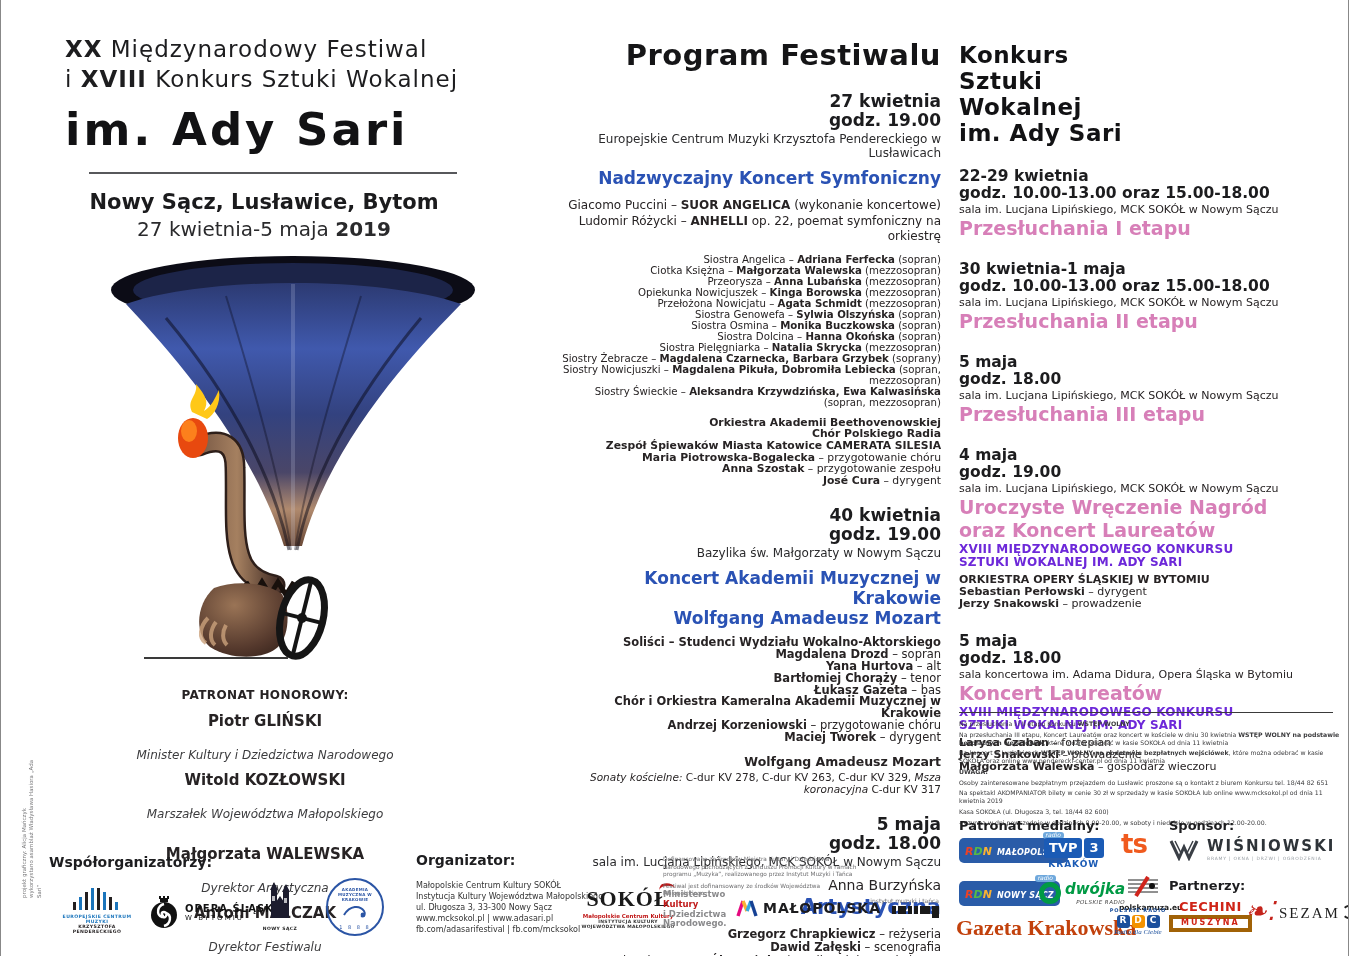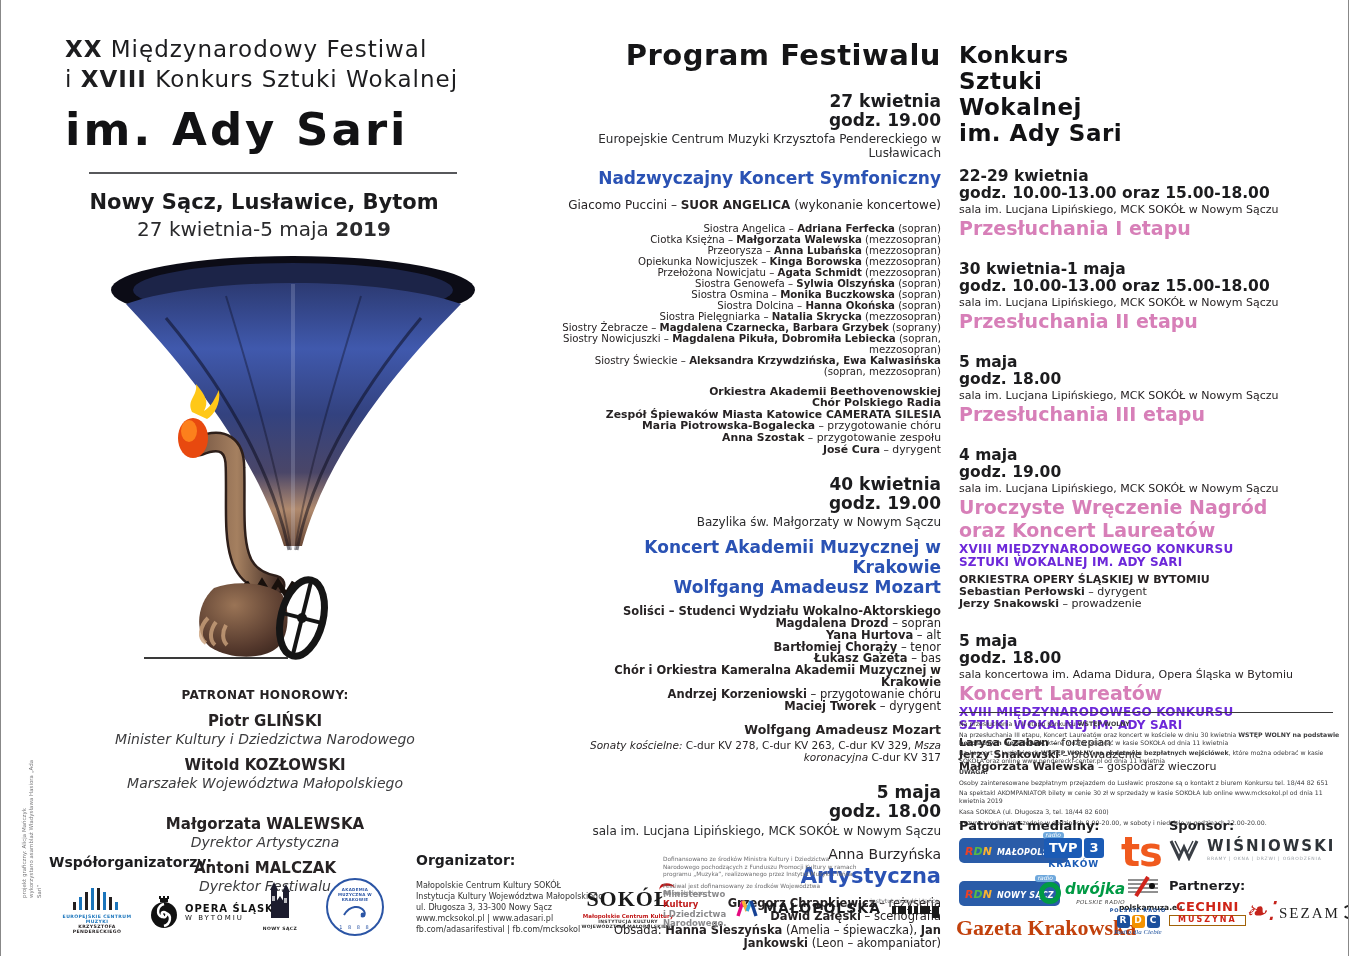--- a/index.html
+++ b/index.html
@@ -13,21 +13,21 @@
   .t3{font-size:45px;font-weight:800;letter-spacing:3px;margin-top:8px;color:#121214;}
   .title-rule{position:absolute;left:88px;top:172px;width:368px;height:2px;background:#57585b;}
   .loc-block{position:absolute;left:64px;top:190px;width:398px;text-align:center;}
   .loc{font-size:21px;font-weight:bold;color:#1b1b1d;}
   .dates{font-size:20px;margin-top:3px;color:#2a2a2c;}
   .sculpture{position:absolute;left:95px;top:250px;}
 
   .patronat{position:absolute;left:64px;top:688px;width:400px;text-align:center;}
   .p-head{font-size:12px;font-weight:bold;letter-spacing:.4px;margin-bottom:10px;}
   .p-name{font-size:15px;font-weight:bold;}
-  .p-role{font-size:14px;font-style:italic;color:#3c3c3e;margin:1px 0 9px;}
+  .p-role{font-size:12px;font-style:italic;color:#3c3c3e;margin:18px 0 9px;}
   .directors{margin-top:24px;}
 
   
   .program{position:absolute;left:560px;top:38px;width:380px;text-align:right;}
   .prog-title{font-size:29px;font-weight:800;letter-spacing:.5px;margin-bottom:14px;color:#151517;}
   .event{margin-top:20px;}
   .e-date{font-size:17px;font-weight:bold;line-height:1.12;color:#1c1c1e;}
   .e-venue{font-size:12px;margin-top:2px;color:#2b2b2d;}
   .e-head-blue{color:#2a52b4;font-weight:800;font-size:17px;line-height:20px;margin-top:8px;}
   .e-head-blue.big{font-size:21px;margin-top:2px;line-height:25px;}
@@ -61,40 +61,40 @@
   .logo{position:absolute;} .logo *{line-height:1.1;}
   .rdn-box{display:inline-block;background:#2a5ca8;border-radius:5px;padding:3px 6px 4px;position:relative;}
   .rdn-word{font-weight:800;font-style:italic;font-size:11px;}
   .rdn-r{color:#ef4123;} .rdn-d{color:#56b947;} .rdn-n{color:#f9b233;}
   .rdn-region{color:#fff;font-weight:800;font-style:italic;font-size:8px;letter-spacing:.3px;}
   .rdn-tag{position:absolute;top:-6px;right:4px;background:#6fa8dc;color:#fff;border-radius:3px;
     font-size:6px;font-style:italic;padding:0 3px;}
   .tvp-row{display:flex;gap:2px;}
   .tvp-box{background:#1b5bb5;color:#fff;font-weight:800;font-size:13px;padding:3px 5px;border-radius:3px;}
   .tvp-city{color:#1b5bb5;font-weight:800;font-size:9px;letter-spacing:1px;text-align:center;margin-top:2px;}
-  .ts-word{color:#f05a1e;font-weight:800;font-size:40px;letter-spacing:-1px;margin-top:44px;}
+  .ts-word{color:#f05a1e;font-weight:800;font-size:26px;letter-spacing:-1px;margin-top:44px;}
   .dwojka-row{display:flex;align-items:center;gap:4px;}
   .dwojka-ring{width:22px;height:22px;border:5px solid #009a44;border-radius:50%;box-sizing:border-box;}
   .dwojka-word{color:#009a44;font-weight:800;font-size:15px;}
   .dwojka-sub{font-size:5.5px;color:#444;letter-spacing:.5px;margin-top:1px;text-align:right;}
   .muza-word{font-size:7.5px;font-weight:bold;color:#1a1a1a;text-align:center;margin-top:2px;}
   .gazeta-word{font-family:"Liberation Serif","DejaVu Serif",serif;font-weight:bold;font-size:22px;color:#c2410c;}
   .rdc{width:58px;text-align:center;}
   .rdc-top{font-size:5px;font-weight:bold;color:#1b4f9c;letter-spacing:1px;}
   .rdc-row{display:flex;gap:2px;justify-content:center;margin:1px 0;}
   .rdc-cell{width:13px;height:13px;border-radius:3px;color:#fff;font-weight:800;font-size:9px;
     display:flex;align-items:center;justify-content:center;}
   .rdc-b{background:#1b4f9c;} .rdc-o{background:#f39200;}
   .rdc-script{font-family:"Liberation Serif","DejaVu Serif",serif;font-style:italic;font-size:7px;color:#1b4f9c;}
   .wis{display:flex;align-items:center;gap:8px;}
   .wis-word{font-size:15px;font-weight:800;letter-spacing:2px;color:#2e3338;}
   .wis-sub{font-size:4.5px;color:#9aa0a6;letter-spacing:.8px;margin-top:2px;}
   .cechini{text-align:center;color:#cf2417;}
   .cechini-1{font-size:13px;font-weight:800;letter-spacing:.5px;}
-  .cechini-2{font-size:8px;font-weight:800;letter-spacing:2px;border:1px solid #a16207;padding:0 8px;margin-top:1px;}
+  .cechini-2{font-size:8px;font-weight:800;letter-spacing:2px;border:4px solid #a16207;padding:0 8px;margin-top:1px;}
   .crest{color:#c4231b;font-family:"Liberation Serif","DejaVu Serif",serif;font-style:italic;font-size:26px;}
   .sezam{display:flex;align-items:baseline;gap:2px;}
   .sezam-word{font-family:"Liberation Serif","DejaVu Serif",serif;font-size:15px;letter-spacing:2px;color:#1f1f1f;}
   .sezam-swirl{width:10px;height:10px;border:2px solid #1f1f1f;border-left-color:transparent;
     border-radius:50%;position:relative;top:1px;}
 
   .ecm{width:88px;text-align:center;}
   .ecm-l1{font-size:4.6px;font-weight:bold;color:#1b75bc;letter-spacing:.4px;margin-top:2px;}
   .ecm-l2{font-size:4.6px;font-weight:bold;color:#231f20;letter-spacing:.4px;}
   .opera{display:flex;align-items:center;gap:6px;}
@@ -211,20 +211,21 @@
   <section class="program">
     <h1 class="prog-title" style="margin:0;">Program Festiwalu</h1>
 
     <div class="event">
       <div class="e-date">27 kwietnia</div>
       <div class="e-date">godz. 19.00</div>
       <div class="e-venue">Europejskie Centrum Muzyki Krzysztofa Pendereckiego w Lusławicach</div>
       <div class="e-head-blue">Nadzwyczajny Koncert Symfoniczny</div>
       <div class="works">
           <div>Giacomo Puccini – <b>SUOR ANGELICA</b> (wykonanie koncertowe)</div>
+          <div>Ludomir Różycki – <b>ANHELLI</b> op. 22, poemat symfoniczny na orkiestrę</div>
         </div>
       <div class="cast">
           <div>Siostra Angelica – <b>Adriana Ferfecka</b> (sopran)</div>
           <div>Ciotka Księżna – <b>Małgorzata Walewska</b> (mezzosopran)</div>
           <div>Przeorysza – <b>Anna Lubańska</b> (mezzosopran)</div>
           <div>Opiekunka Nowicjuszek – <b>Kinga Borowska</b> (mezzosopran)</div>
           <div>Przełożona Nowicjatu – <b>Agata Schmidt</b> (mezzosopran)</div>
           <div>Siostra Genowefa – <b>Sylwia Olszyńska</b> (sopran)</div>
           <div>Siostra Osmina – <b>Monika Buczkowska</b> (sopran)</div>
           <div>Siostra Dolcina – <b>Hanna Okońska</b> (sopran)</div>

